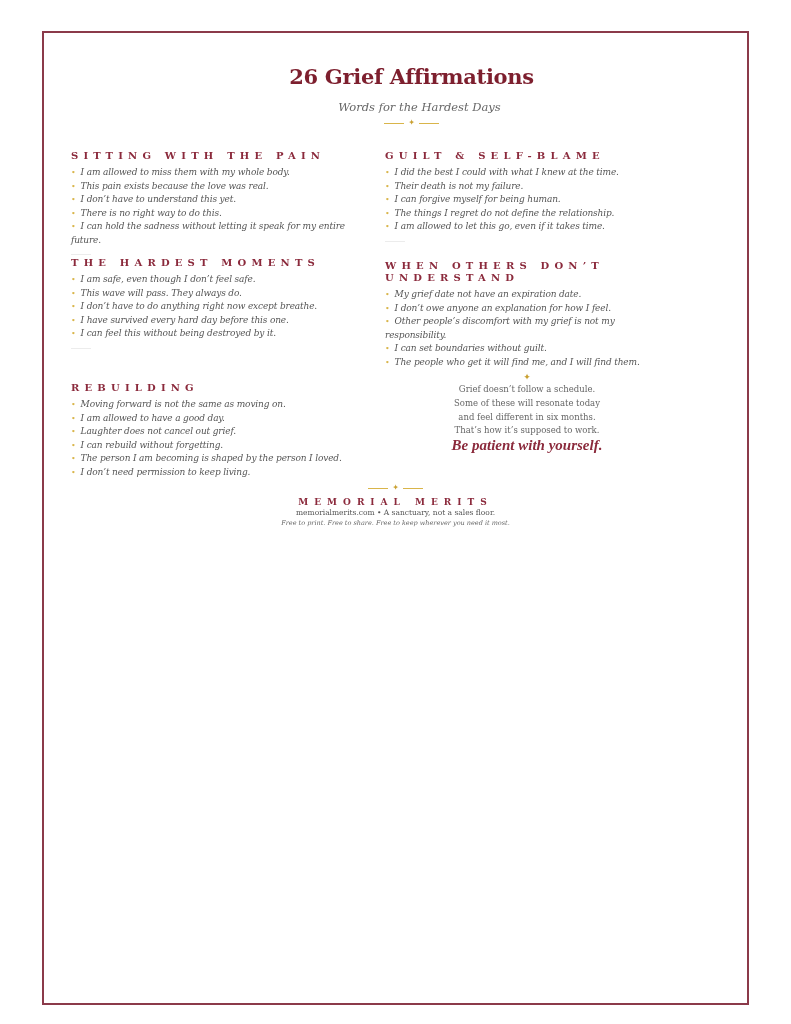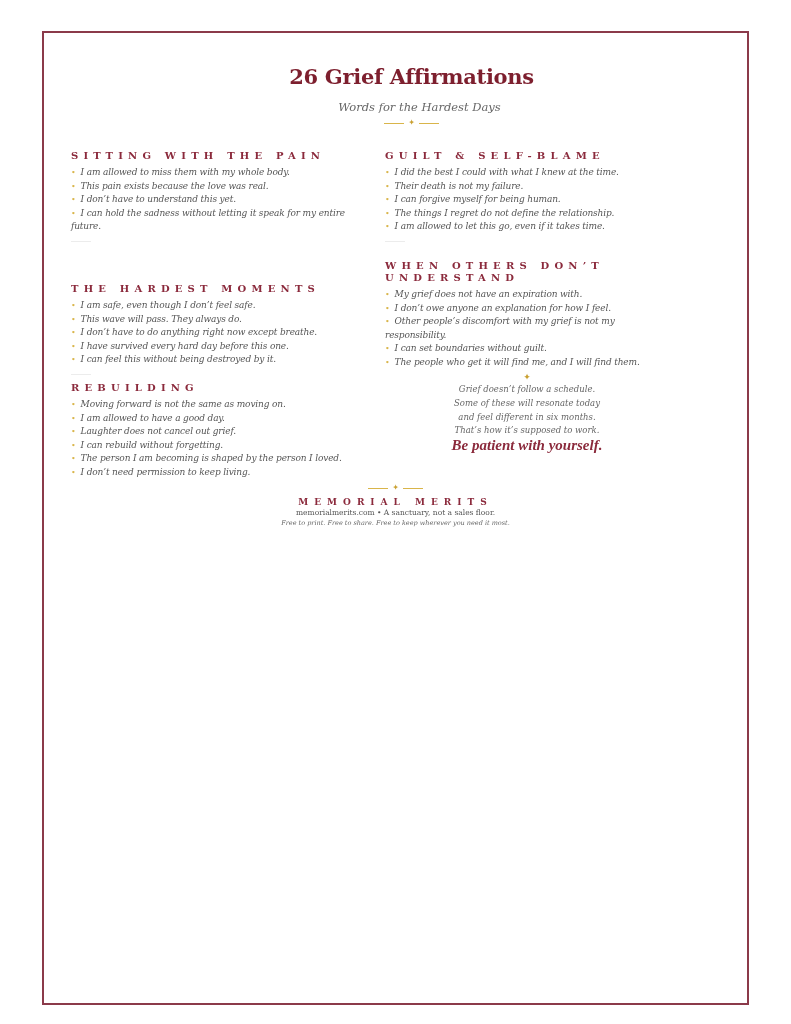--- a/index.html
+++ b/index.html
@@ -36,21 +36,21 @@
     .items li {
       font-family: "DejaVu Serif", serif; font-style: italic; font-size: 9px;
       line-height: 13.5px; color: #555555; letter-spacing: -0.15px;
     }
     .bullet { color: #d9b54a; font-style: normal; font-size: 8px; margin-right: 5px; }
     .divider { width: 20px; height: 1px; background: #ececec; margin-top: 7px; }
 
     .quote { position: absolute; left: 412px; top: 371px; width: 230px; text-align: center; }
     .quote .star { color: #c9a030; font-size: 9px; line-height: 12px; }
     .quote .line-t {
-      font-family: "DejaVu Serif", serif; font-style: italic; font-size: 8.5px;
+      font-family: "DejaVu Serif", serif; font-size: 8.5px;
       line-height: 13.8px; color: #666666;
     }
     .quote .emph {
       font-family: Liberation Serif, serif; font-style: italic; font-weight: bold; font-size: 15px;
       line-height: 14px; color: #8b2a3c;
     }
 
     .footer { position: absolute; left: 0; top: 480px; width: 791px; text-align: center; }
     .footer .brand {
       font-family: "DejaVu Serif", serif; font-weight: bold; font-size: 9px;
@@ -73,53 +73,54 @@
     <span class="line"></span>
   </div>
 </div>
 
 <div class="section" style="left:71px; top:142px;">
   <div class="sec-title">Sitting with the Pain</div>
   <ul class="items">
     <li><span class="bullet">•</span><span>I am allowed to miss them with my whole body.</span></li>
     <li><span class="bullet">•</span><span>This pain exists because the love was real.</span></li>
     <li><span class="bullet">•</span><span>I don’t have to understand this yet.</span></li>
+    <li><span class="bullet">•</span><span>There is no right way to do this.</span></li>
     <li><span class="bullet">•</span><span>I can hold the sadness without letting it speak for my entire future.</span></li>
   </ul>
   <div class="divider"></div>
 </div>
 
 <div class="section" style="left:385px; top:142px;">
   <div class="sec-title">Guilt &amp; Self-Blame</div>
   <ul class="items">
     <li><span class="bullet">•</span><span>I did the best I could with what I knew at the time.</span></li>
     <li><span class="bullet">•</span><span>Their death is not my failure.</span></li>
     <li><span class="bullet">•</span><span>I can forgive myself for being human.</span></li>
     <li><span class="bullet">•</span><span>The things I regret do not define the relationship.</span></li>
     <li><span class="bullet">•</span><span>I am allowed to let this go, even if it takes time.</span></li>
   </ul>
   <div class="divider"></div>
 </div>
 
-<div class="section" style="left:71px; top:275px;">
+<div class="section" style="left:71px; top:249px;">
   <div class="sec-title">The Hardest Moments</div>
   <ul class="items">
     <li><span class="bullet">•</span><span>I am safe, even though I don’t feel safe.</span></li>
     <li><span class="bullet">•</span><span>This wave will pass. They always do.</span></li>
     <li><span class="bullet">•</span><span>I don’t have to do anything right now except breathe.</span></li>
     <li><span class="bullet">•</span><span>I have survived every hard day before this one.</span></li>
     <li><span class="bullet">•</span><span>I can feel this without being destroyed by it.</span></li>
   </ul>
   <div class="divider"></div>
 </div>
 
 <div class="section" style="left:385px; top:252px; width:260px;">
   <div class="sec-title">When Others Don’t Understand</div>
   <ul class="items">
-    <li><span class="bullet">•</span><span>My grief does not have an expiration with.</span></li>
+    <li><span class="bullet">•</span><span>My grief date not have an expiration date.</span></li>
     <li><span class="bullet">•</span><span>I don’t owe anyone an explanation for how I feel.</span></li>
     <li><span class="bullet">•</span><span>Other people’s discomfort with my grief is not my responsibility.</span></li>
     <li><span class="bullet">•</span><span>I can set boundaries without guilt.</span></li>
     <li style="width:300px;"><span class="bullet">•</span><span>The people who get it will find me, and I will find them.</span></li>
   </ul>
 </div>
 
 <div class="section" style="left:71px; top:374px;">
   <div class="sec-title">Rebuilding</div>
   <ul class="items">

